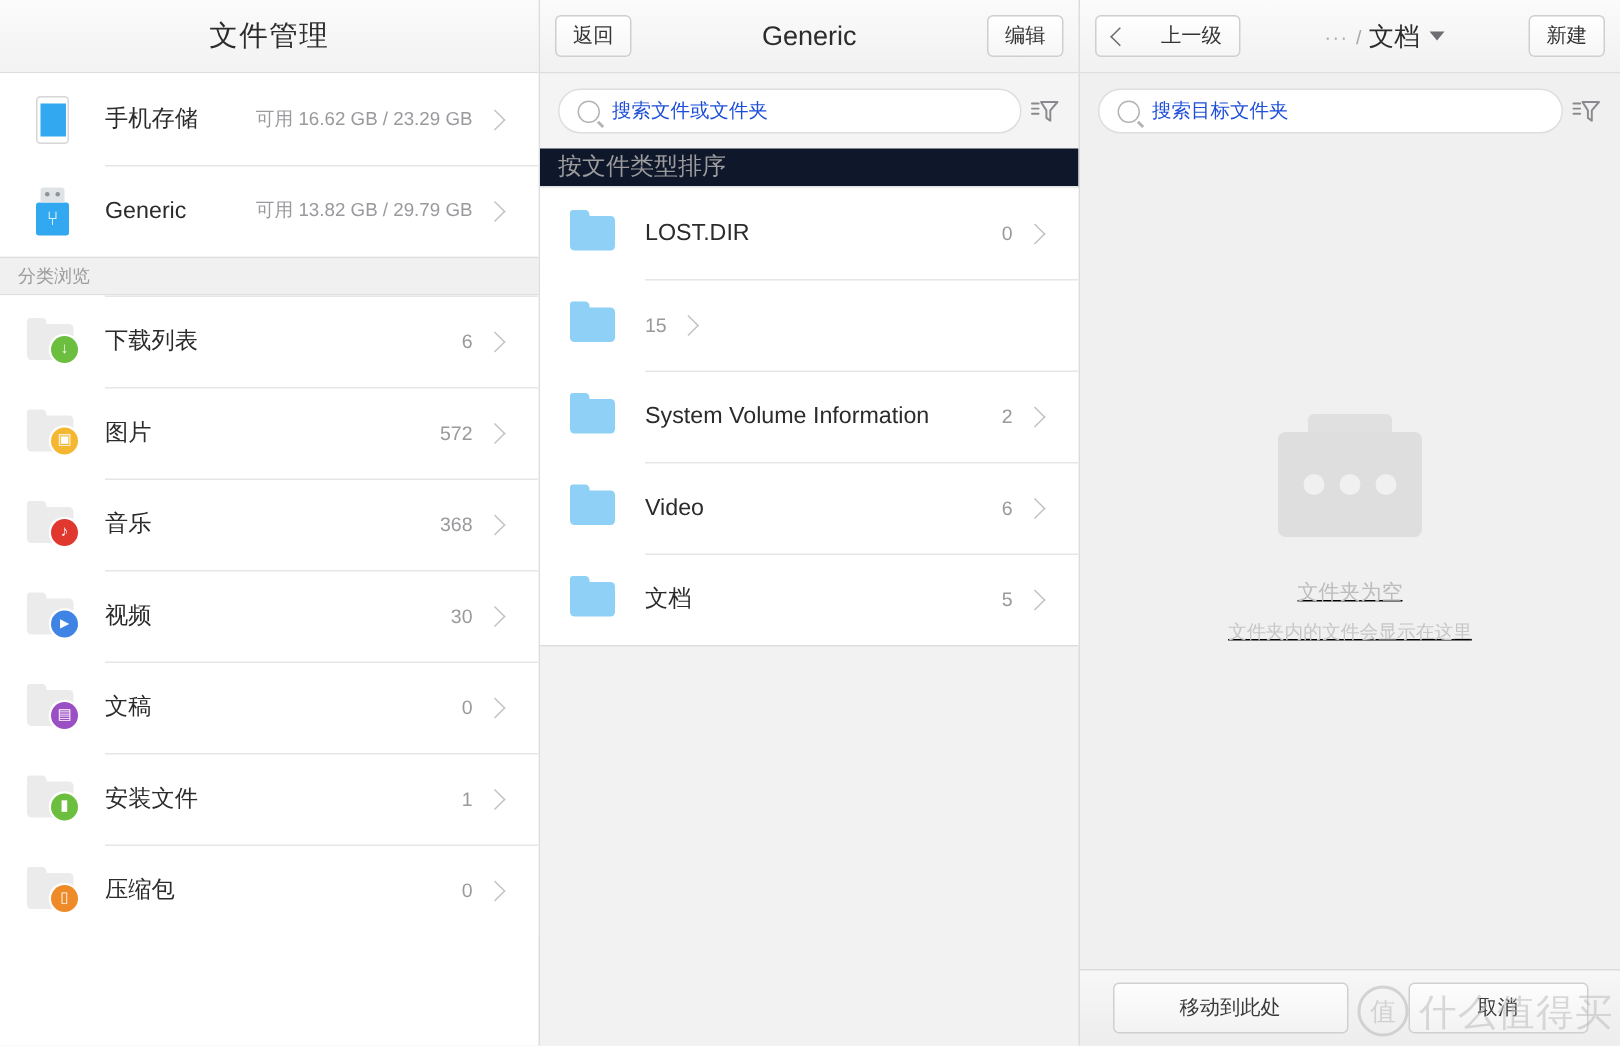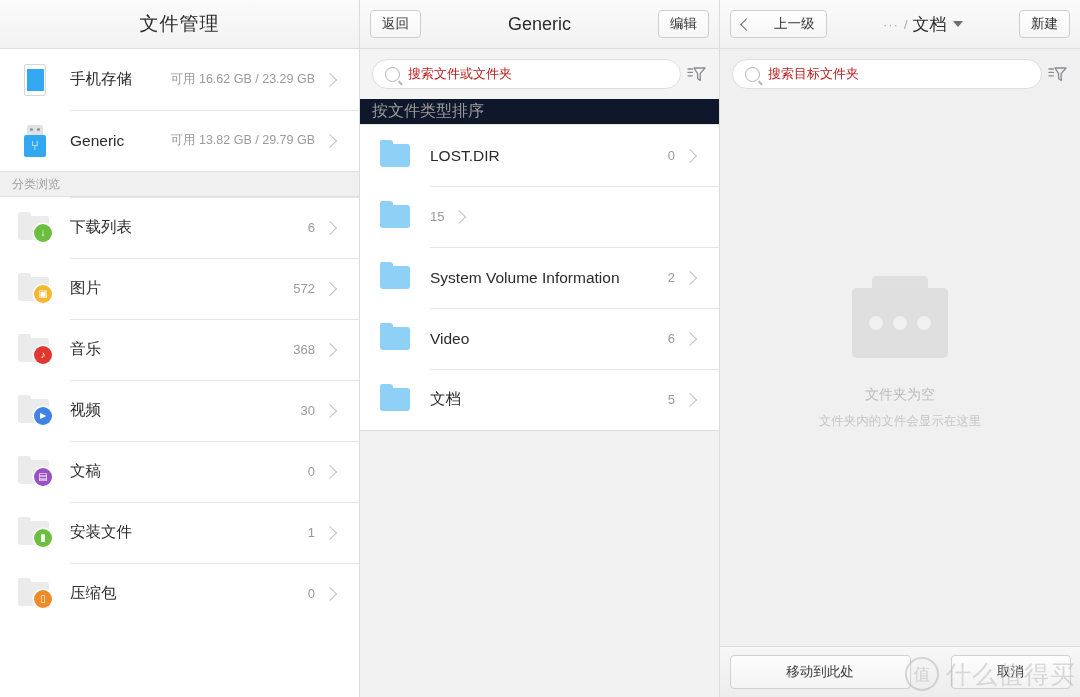--- a/index.html
+++ b/index.html
@@ -331,21 +331,21 @@
     position: absolute;
     right: -4px;
     bottom: -3px;
     width: 5px;
     height: 1.6px;
     background: #b4b4b6;
     transform: rotate(45deg);
   }
   .search-ph {
     font-size: 13px;
-    color: #b91c1c;
+    color: #1d4ed8;
   }
   .filter-ic {
     width: 30px;
     flex: 0 0 30px;
     display: flex;
     align-items: center;
     justify-content: center;
     cursor: pointer;
   }
   .sortbar {
@@ -441,20 +441,21 @@
     background: #f0f0f0;
     display: flex;
     align-items: center;
     justify-content: center;
   }
   .empty-wrap {
     display: flex;
     flex-direction: column;
     align-items: center;
     margin-top: -40px;
+    text-decoration: underline;
   }
   .empty-folder {
     width: 100px;
     height: 82px;
     position: relative;
     margin-bottom: 28px;
   }
   .empty-folder .tab {
     position: absolute;
     left: 22px;
@@ -504,21 +505,21 @@
     gap: 40px;
     position: relative;
     box-sizing: border-box;
   }
   .btn-wide {
     border: 1px solid #d0d0d0;
     border-radius: 4px;
     background: linear-gradient(to bottom, #fdfdfd, #f3f3f3);
     font-size: 13.5px;
     color: #3a3a3c;
-    padding: 9px 12px;
+    padding: 9px 0;
     width: 155px;
     text-align: center;
     line-height: 1;
     cursor: pointer;
   }
   .btn-narrow {
     border: 1px solid #d0d0d0;
     border-radius: 4px;
     background: linear-gradient(to bottom, #fdfdfd, #f3f3f3);
     font-size: 13.5px;

